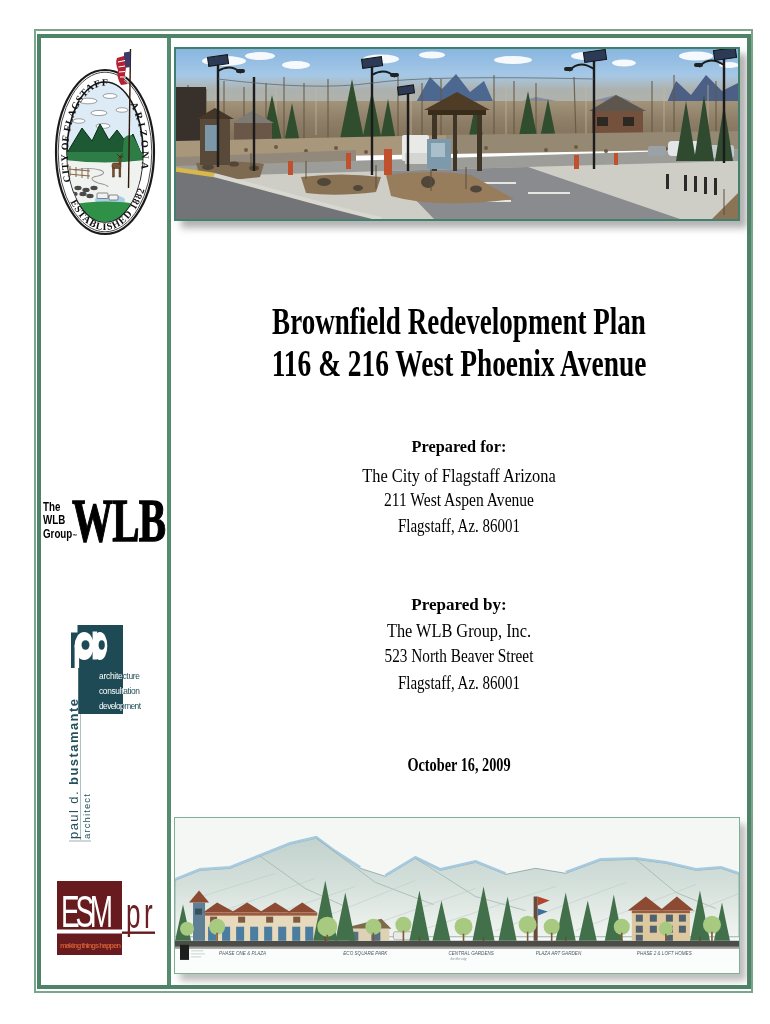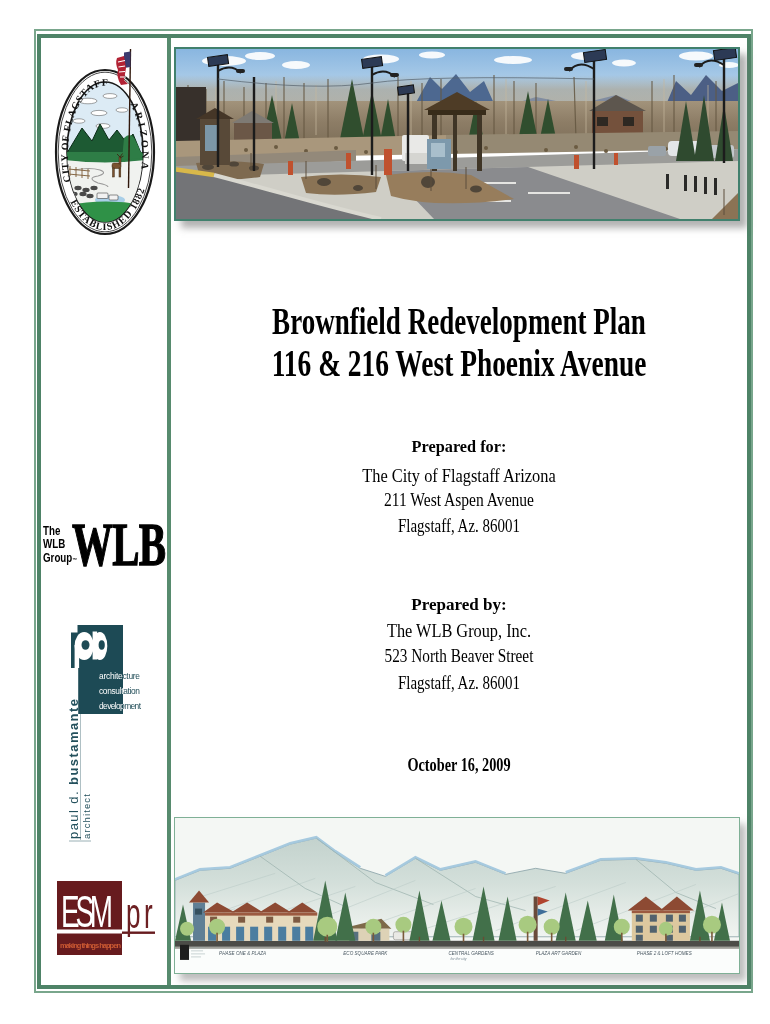--- a/index.html
+++ b/index.html
@@ -100,21 +100,21 @@
 
   <line x1="130.5" y1="49" x2="128.5" y2="188" stroke="#30180c" stroke-width="1.4"></line>
 
   <g>
     <path d="M124 52.5 L130.5 51.5 L130.5 67 L124 68 Z" fill="#3c3b6e"></path>
     <path d="M117 58 L124 56 L126 68 L124 80 L128 84 L121 85 Q116 77 118 70 Q115 63 117 58 Z" fill="#b22234"></path>
     <path d="M118 62 l7 -1.5 M118.5 67 l6.5 -1 M119 72 l6 -0.5 M120 77 l6 0" stroke="#ffffff" stroke-width="1.1"></path>
   </g>
 </svg>
 
-<div class="abs" style="left:43px;top:520px;width:125px;height:52px;">
+<div class="abs" style="left:43px;top:496px;width:125px;height:52px;">
 
   <div class="abs" style="left:0px;top:5px;font-family:'Liberation Sans',sans-serif;font-weight:bold;font-size:12.5px;line-height:13.4px;color:#000;transform:scaleX(0.78);transform-origin:0 0;">The<br>WLB<br>Group<span style="font-size:6px">™</span></div>
 
   <div class="abs" style="left:29px;top:-10px;font-family:'Liberation Serif',serif;font-weight:bold;font-size:61px;color:#000;transform:scaleX(0.67);transform-origin:0 0;letter-spacing:-1px;-webkit-text-stroke:1.3px #000;">WLB</div>
 </div>
 
 <svg class="abs" style="left:64px;top:618px;width:84px;height:232px;" viewBox="64 618 84 232">
   <defs>
       <clipPath id="pbrect">
         <rect x="71" y="625" width="52" height="89"></rect>

